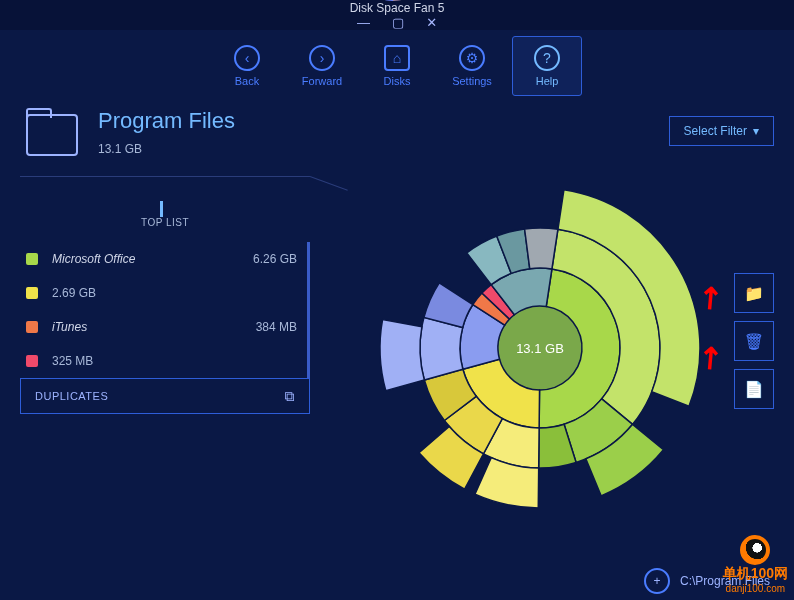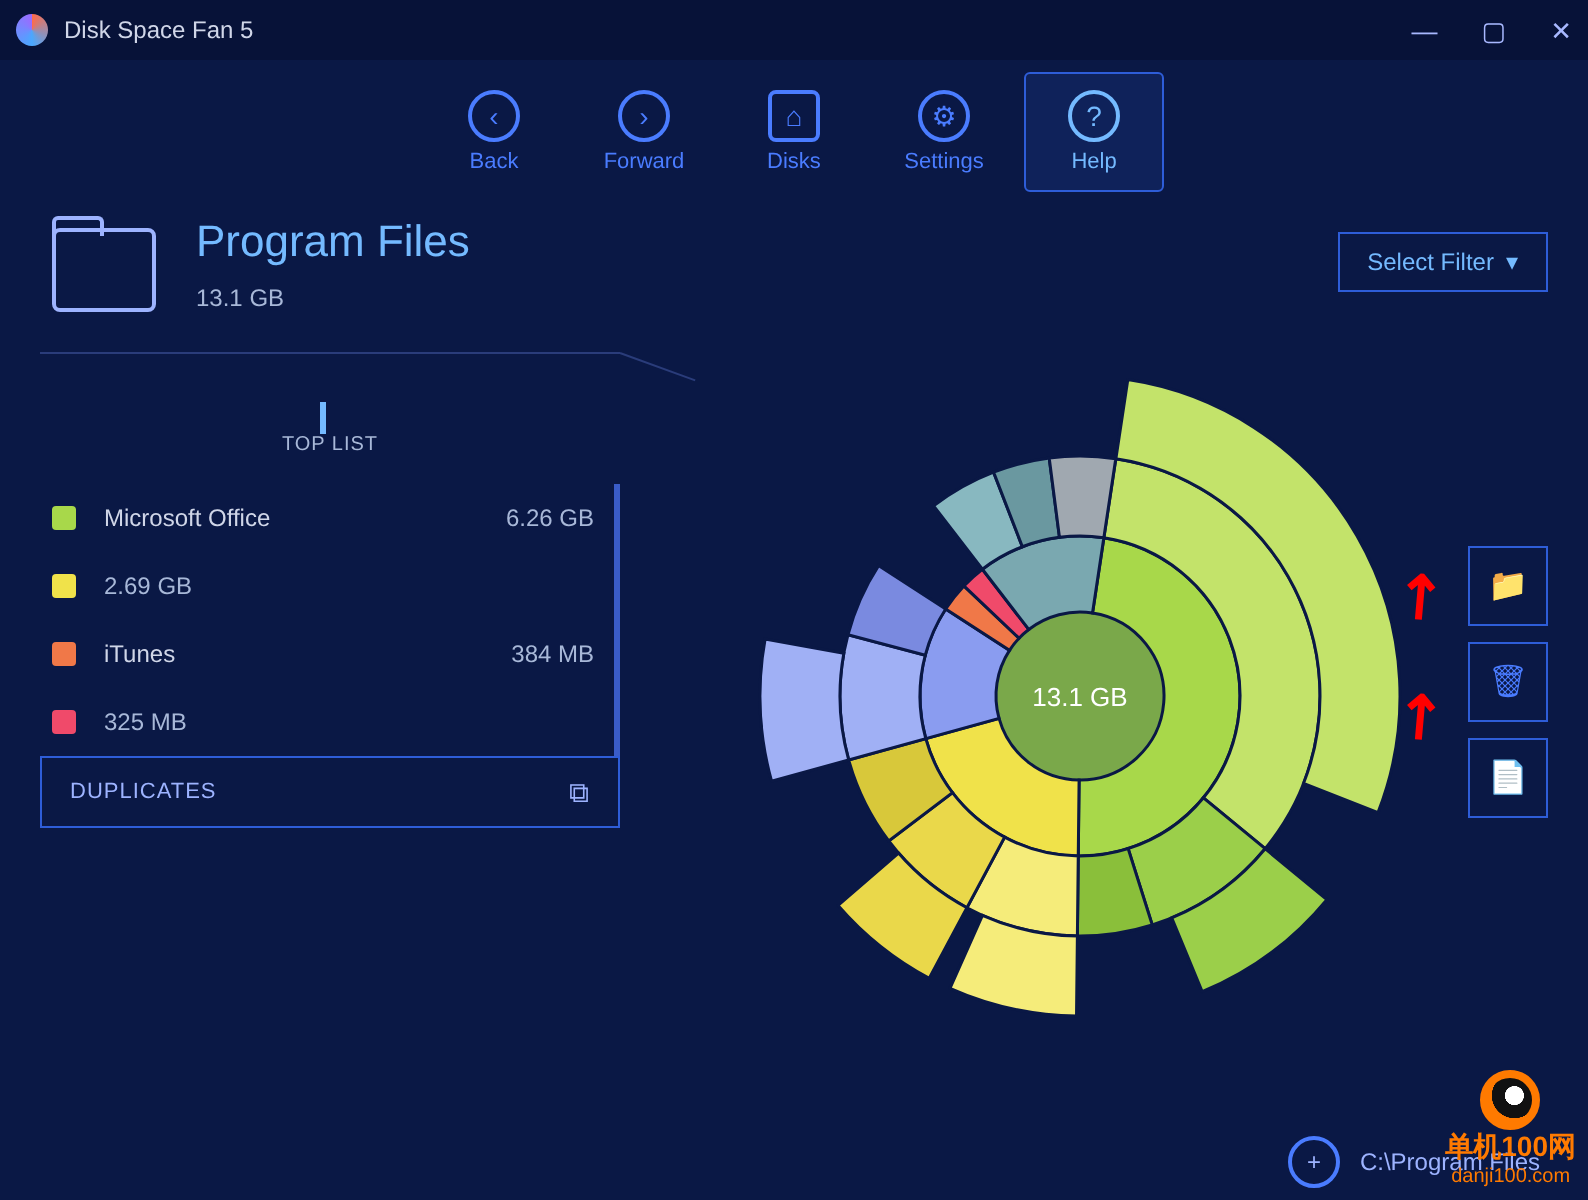--- a/index.html
+++ b/index.html
@@ -1,19 +1,19 @@
 <!DOCTYPE html>
 <html><head>
 <meta charset="utf-8">
 <style>
 * { margin: 0; padding: 0; box-sizing: border-box; font-family: "Segoe UI", Arial, sans-serif; }
 body { width: 794px; height: 600px; background: #0a1845; overflow: hidden; position: relative; }
 
 
-.titlebar { height: 30px; background: #071238; display: flex; align-items: center; padding: 0 8px; color: #d0d6e8; }
+.titlebar { height: 30px; background: #071238; display: flex; align-items: center; padding: 0 8px; color: #d0d6e8; flex-direction: column; }
 .titlebar .logo { width: 16px; height: 16px; border-radius: 50%; background: conic-gradient(#ff6b4a, #4aa8ff, #9b6bff); margin-right: 8px; }
 .titlebar .title { font-size: 12px; flex: 1; }
 .winbtns { display: flex; gap: 22px; color: #a8b8ff; }
 .winbtns span { cursor: pointer; font-size: 13px; }
 
 
 .toolbar { display: flex; justify-content: center; gap: 5px; padding: 6px 0 2px; }
 .tool { width: 70px; height: 60px; display: flex; flex-direction: column; align-items: center; justify-content: center; gap: 4px; color: #4a7cff; font-size: 11px; cursor: pointer; border: 1px solid transparent; border-radius: 3px; }
 .tool.active { border-color: #2e5dd8; background: rgba(46,93,216,0.15); color: #74baff; }
 .tool .ticon { width: 26px; height: 26px; border: 2px solid #4a7cff; border-radius: 50%; display: flex; align-items: center; justify-content: center; font-size: 14px; color: #4a7cff; }
@@ -29,21 +29,21 @@
 .folder-title { color: #74baff; font-size: 22px; font-weight: 300; }
 .folder-size { color: #a8b8d8; font-size: 12px; margin-top: 8px; }
 
 .section-label { display: flex; align-items: center; color: #a8b8d8; font-size: 10px; letter-spacing: 0.5px; margin: 24px 0 14px; flex-direction: column; }
 .section-label .bar { width: 3px; height: 16px; background: #74baff; margin-right: 8px; }
 .section-label::after { content: ''; flex: 1; height: 1px; margin-left: 8px; }
 
 .list { position: relative; border-right: 3px solid #3a5cc8; padding-right: 10px; }
 .list-item { display: flex; align-items: center; padding: 10px 0; color: #d0d6e8; font-size: 12px; cursor: pointer; }
 .swatch { width: 12px; height: 12px; border-radius: 2px; margin: 0 14px 0 6px; }
-.list-item .name { flex: 1; }
+.list-item .name { flex: 1; font-style: italic; }
 .list-item .size { color: #a8b8d8; }
 
 .duplicates { border: 1px solid #2e5dd8; height: 36px; display: flex; align-items: center; padding: 0 14px; color: #9db3ff; font-size: 11px; letter-spacing: 0.5px; cursor: pointer; }
 .duplicates .dicon { margin-left: auto; font-size: 14px; }
 
 
 .right { flex: 1; position: relative; text-align: right; }
 .filter-btn { position: absolute; top: 8px; right: 0; border: 1px solid #2e5dd8; color: #74baff; padding: 7px 14px; font-size: 12px; cursor: pointer; display: flex; align-items: center; gap: 6px; }
 .chart-wrap { position: absolute; left: 20px; top: 40px; width: 400px; height: 400px; }
 .center-label { position: absolute; left: 50%; top: 50%; transform: translate(-50%, -50%); width: 70px; height: 70px; border-radius: 50%; display: flex; align-items: center; justify-content: center; color: #fff; font-size: 13px; }

